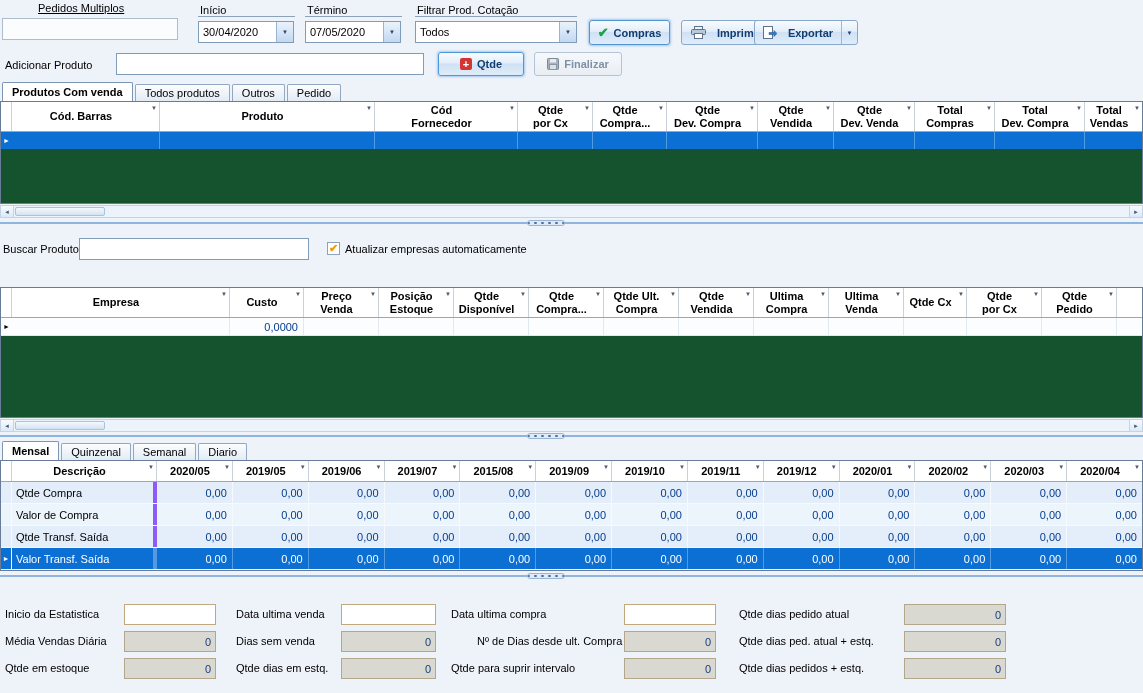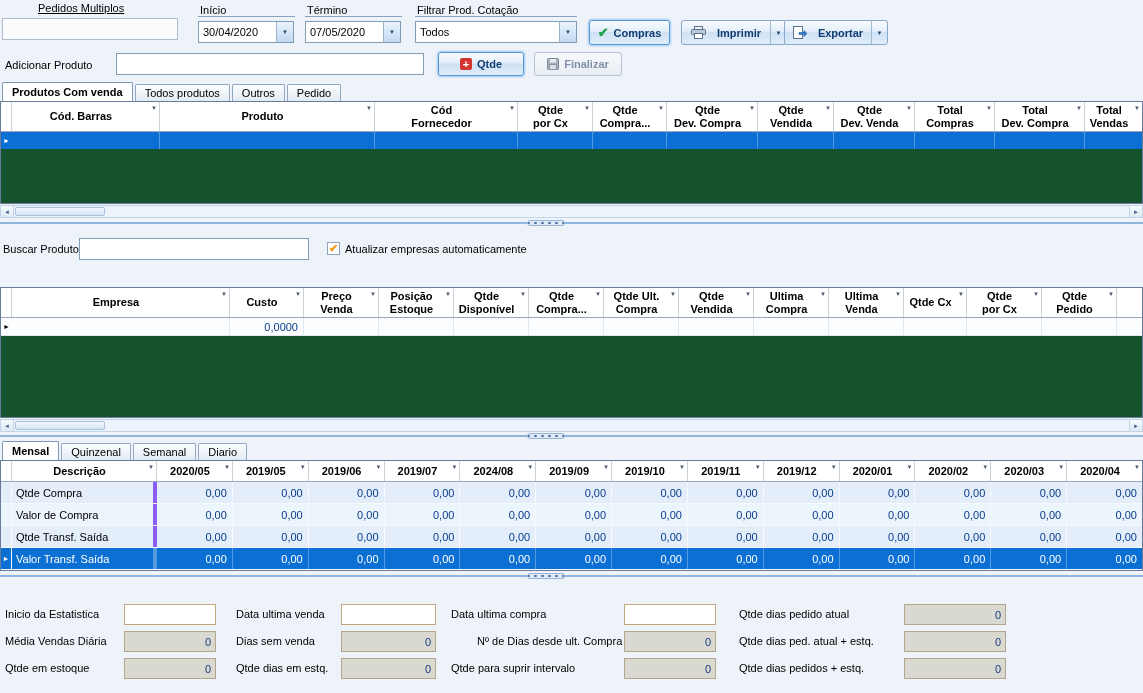--- a/index.html
+++ b/index.html
@@ -111,21 +111,21 @@
         <rect x="0.5" y="3.5" width="14" height="5" rx="1" fill="#b9c9dc" stroke="#60728a"></rect>
         <rect x="3.5" y="7.5" width="8" height="5" fill="#ffffff" stroke="#60728a"></rect>
       </svg>
       <span>Imprimir</span>
     </div>
     <div class="sb-arrow">
         <span class="dda">▼</span>
       </div>
   </div>
 
-  <div class="abs splitbtn" style="left:784px;top:20px;width:104px;height:25px">
+  <div class="abs splitbtn" style="left:754px;top:20px;width:104px;height:25px">
     <div class="sb-main">
       <svg width="14" height="13" viewBox="0 0 14 13">
         <rect x="0.5" y="0.5" width="9" height="12" fill="#ffffff" stroke="#60728a"></rect>
         <path d="M6 6.5 h5 v-2 l3 3 -3 3 v-2 h-5 z" fill="#2e7dd1" stroke="#1c4f8c" stroke-width="0.5"></path>
       </svg>
       <span>Exportar</span>
     </div>
     <div class="sb-arrow">
         <span class="dda">▼</span>
       </div>
@@ -382,21 +382,21 @@
         </div>
       <div class="hcell" style="flex:1">
           <span class="htxt">2019/06</span>
           <span class="hdd">▼</span>
         </div>
       <div class="hcell" style="flex:1">
           <span class="htxt">2019/07</span>
           <span class="hdd">▼</span>
         </div>
       <div class="hcell" style="flex:1">
-          <span class="htxt">2024/08</span>
+          <span class="htxt">2015/08</span>
           <span class="hdd">▼</span>
         </div>
       <div class="hcell" style="flex:1">
           <span class="htxt">2019/09</span>
           <span class="hdd">▼</span>
         </div>
       <div class="hcell" style="flex:1">
           <span class="htxt">2019/10</span>
           <span class="hdd">▼</span>
         </div>

